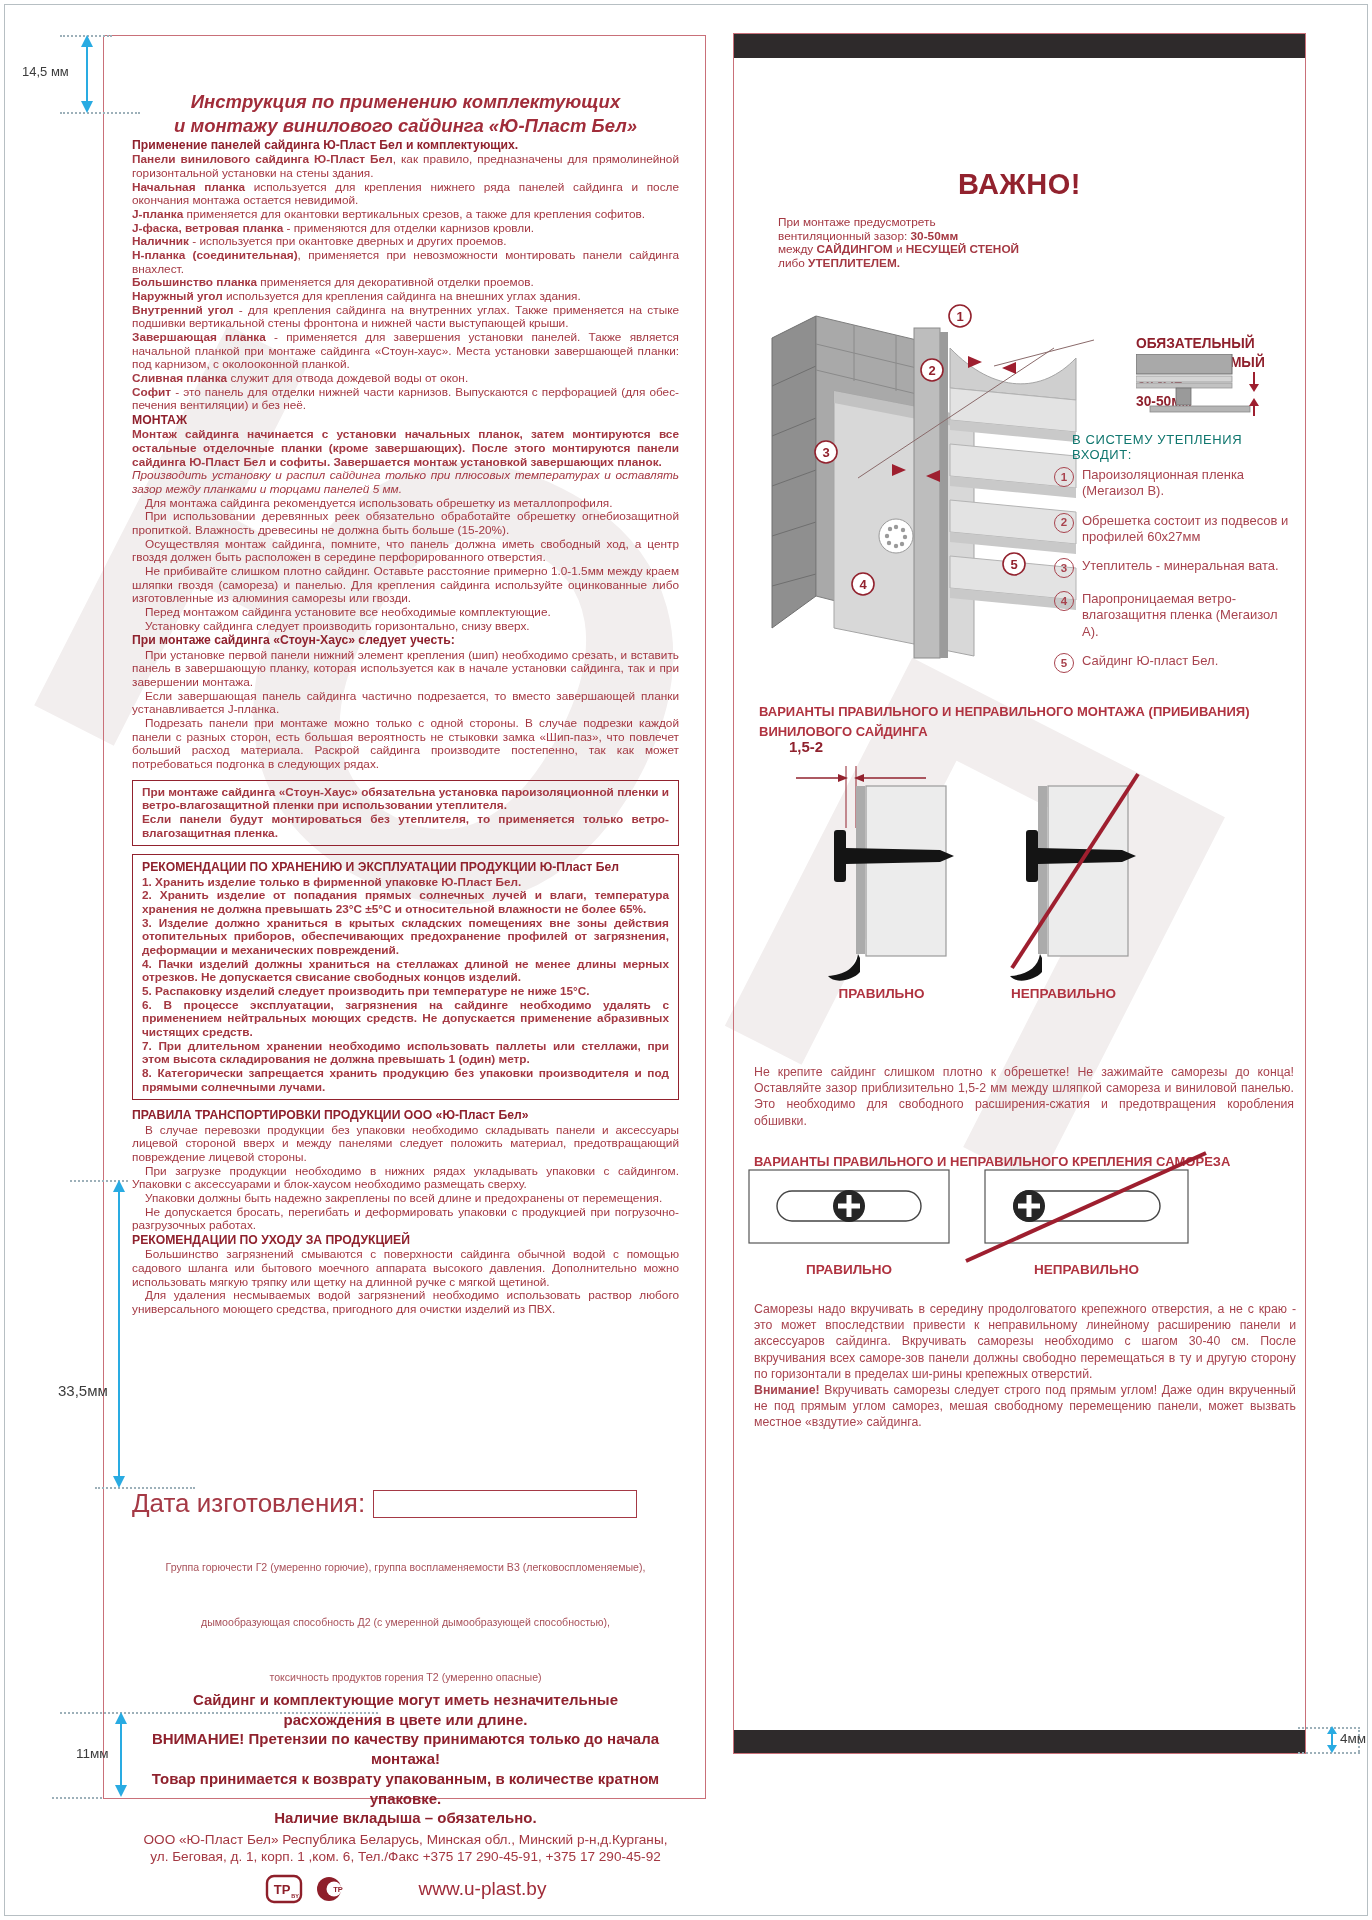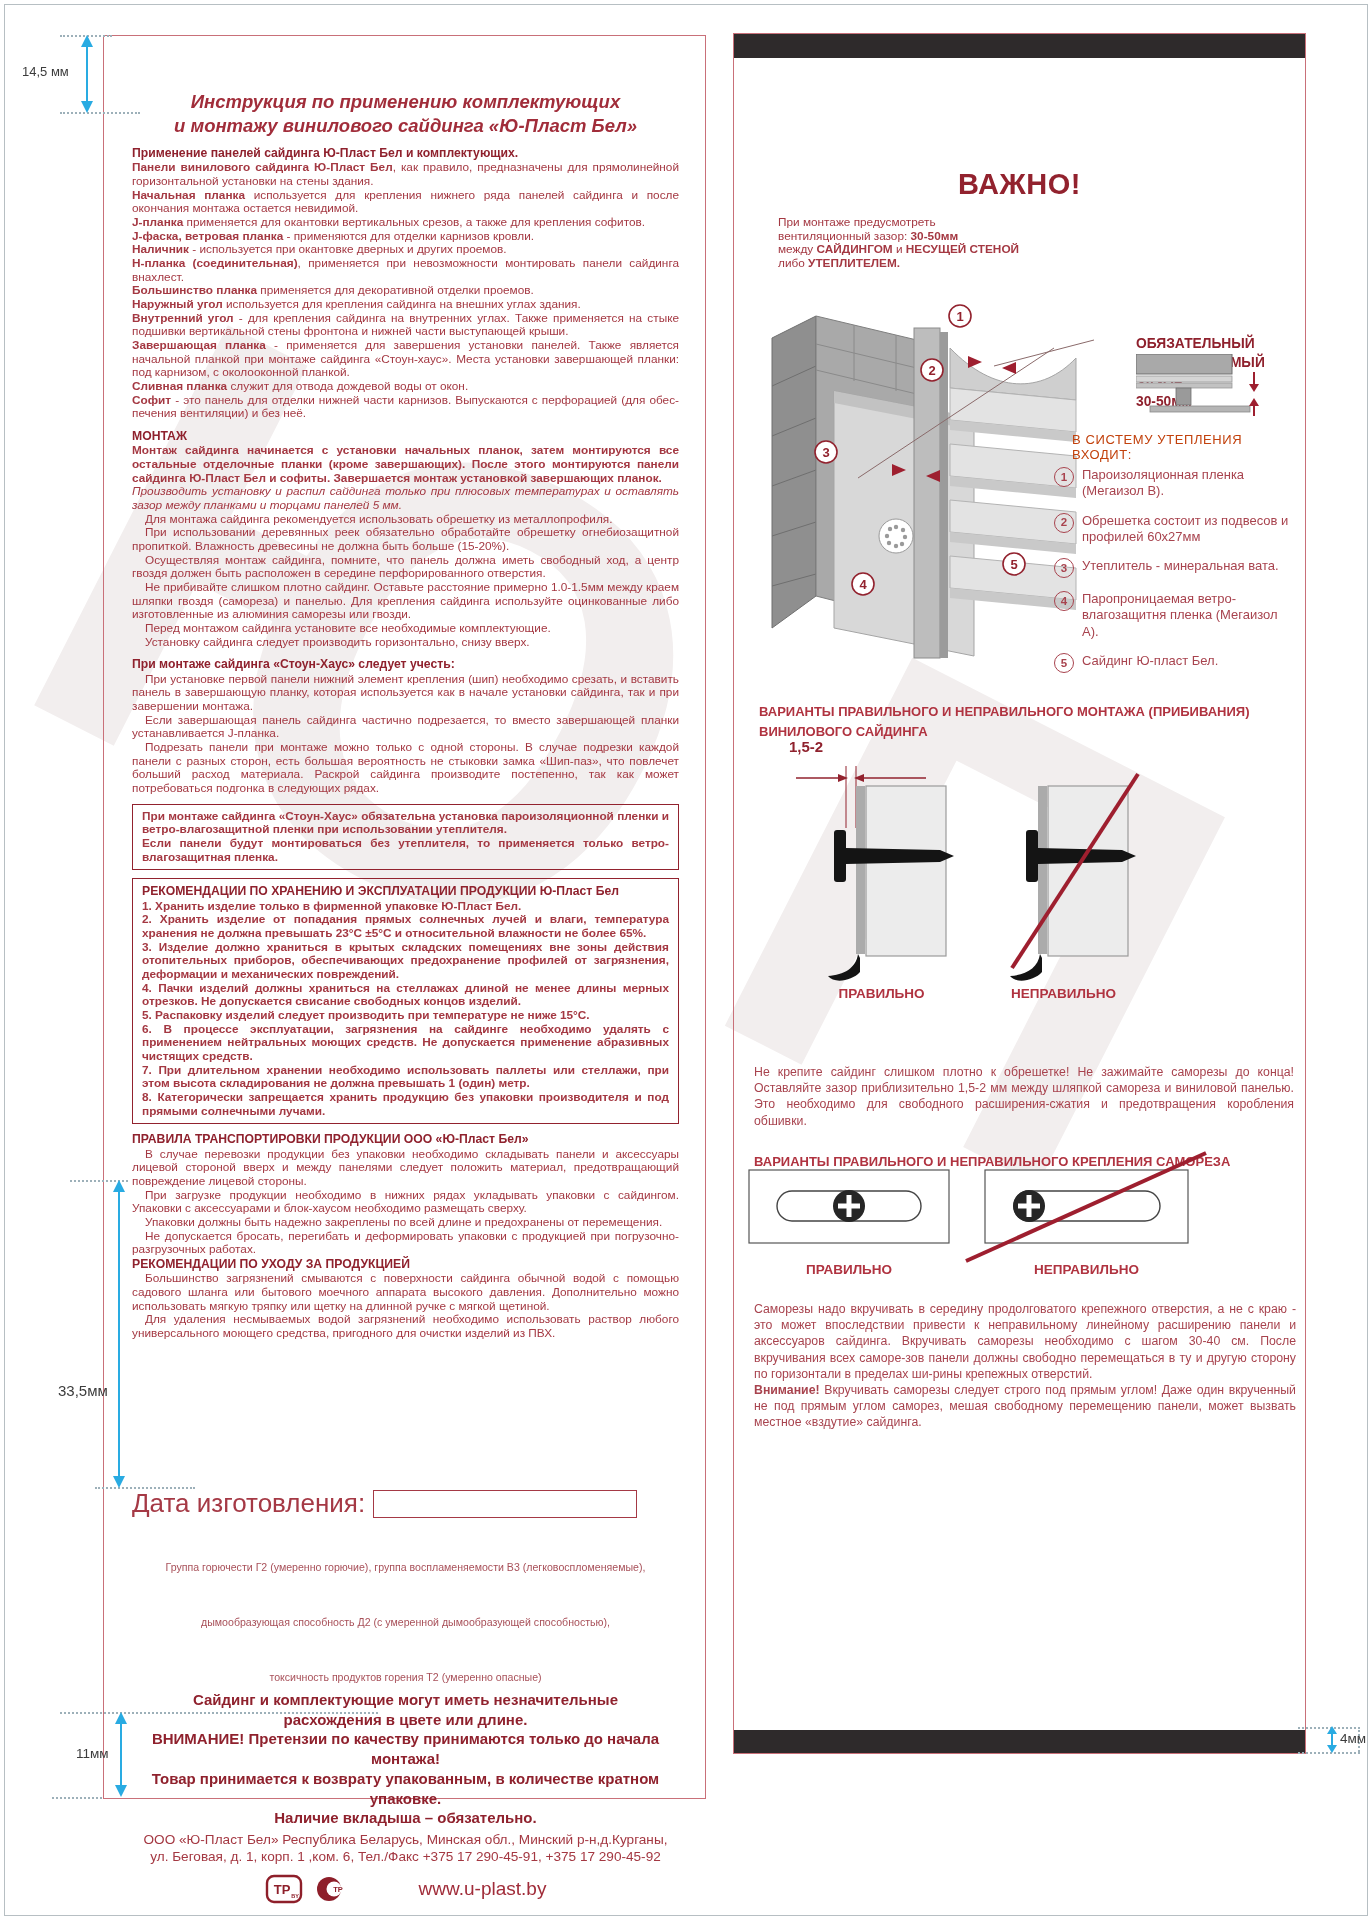--- a/index.html
+++ b/index.html
@@ -12,21 +12,21 @@
 
   
   .panel-left{position:absolute;left:103px;top:35px;width:601px;height:1762px;border:1px solid #c97079;z-index:1;}
   .pl-inner{position:absolute;left:28px;right:26px;top:0;}
   .title{margin-top:54px;text-align:center;font-size:18.5px;font-weight:bold;font-style:italic;
          color:#A12D3A;line-height:1.3;}
   .para{color:#A43842;font-size:11.8px;line-height:1.16;text-align:justify;}
   .b{font-weight:bold;}
   .i{font-style:italic;}
   .h{font-weight:bold;color:#8F212D;font-size:12.2px;line-height:1.25;text-align:left;}
-  .sec{margin-top:8px;}
+  .sec{}
   .ind{text-indent:13px;}
   .redbox{border:1.5px solid #92222E;padding:5px 9px;margin:8px 0;}
   .redbox .para{font-weight:bold;}
   .bottom-block{position:absolute;left:28px;right:26px;top:1452px;text-align:center;z-index:2;}
   .date-row{display:flex;align-items:center;text-align:left;}
   .date-label{font-size:26px;color:#A53945;}
   .date-box{display:inline-block;width:262px;height:26px;border:1.5px solid #A53945;margin-left:8px;}
   .fire-line{font-size:10.6px;color:#A85059;line-height:1.25;margin-top:42px;}
   .fire-wrap{margin-top:6px;}
   .notice-wrap{margin-top:5px;}
@@ -39,21 +39,21 @@
   
   .panel-right{position:absolute;left:733px;top:33px;width:571px;height:1719px;border:1px solid #c97079;z-index:1;}
   .bar{position:absolute;left:0;right:0;height:24px;background:#2E2A2B;}
   .bar-top{top:0;}
   .bar-bottom{bottom:0;height:23px;}
   .important{position:absolute;left:0;width:100%;top:134px;text-align:center;
              font-size:29px;font-weight:bold;color:#92222E;letter-spacing:.5px;}
   .intro{position:absolute;left:44px;top:182px;width:380px;color:#A43842;font-size:16.5px;line-height:1.62;}
   .gap-note{position:absolute;left:402px;top:300px;width:165px;color:#8F212D;font-weight:bold;
             font-size:13.8px;line-height:1.4;}
-  .sys-head{position:absolute;left:338px;top:398px;color:#c2410c;font-size:13px;letter-spacing:.6px;}
+  .sys-head{position:absolute;left:338px;top:398px;color:#0f766e;font-size:13px;letter-spacing:.6px;}
   .sys-list{position:absolute;left:320px;top:420px;width:242px;}
   .numitem{display:flex;gap:8px;align-items:flex-start;text-align:left;margin-top:13px;
            font-size:13px;line-height:1.25;color:#A8434E;}
   .cnum{flex:0 0 auto;width:18px;height:18px;border:1.5px solid #A8434E;border-radius:50%;
         color:#A8434E;font-size:11.5px;font-weight:bold;display:flex;align-items:center;justify-content:center;}
   .rp-h{position:absolute;color:#B03340;font-weight:bold;font-size:13px;line-height:1.55;text-align:left;}
   .v1-head{left:25px;top:668px;width:540px;}
   .v2-head{left:20px;top:1118px;width:540px;}
   .dim-label{position:absolute;left:55px;top:704px;color:#8F212D;font-weight:bold;font-size:15px;z-index:2;}
   .ok-label{position:absolute;color:#B03340;font-weight:bold;font-size:13.5px;text-align:center;}

